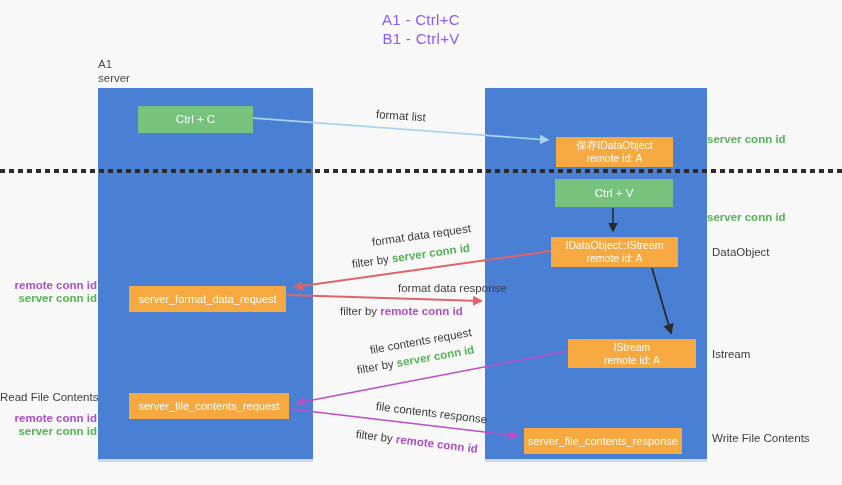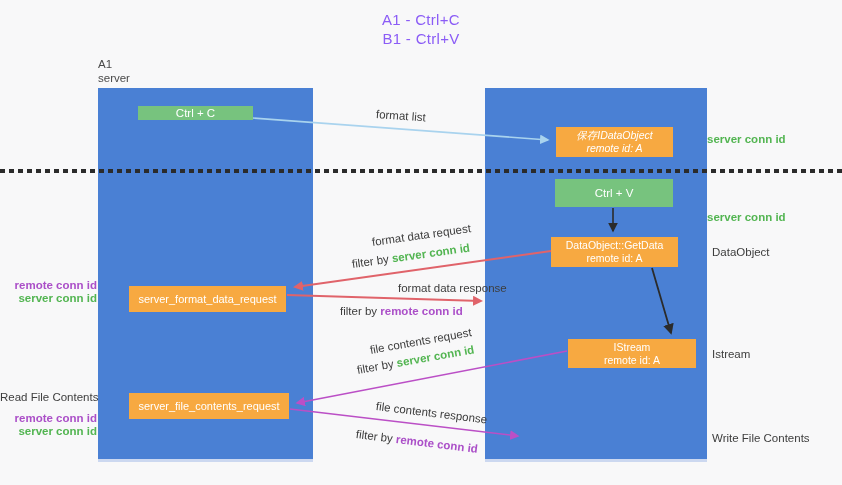--- a/index.html
+++ b/index.html
@@ -85,52 +85,55 @@
     </defs>
     <line x1="253" y1="118" x2="548" y2="140" stroke="#a9d3ee" stroke-width="1.6" marker-end="url(#m-blue)"></line>
     <line x1="613" y1="208" x2="613" y2="231" stroke="#2b2b2b" stroke-width="1.6" marker-end="url(#m-black)"></line>
     <line x1="551" y1="251" x2="295" y2="287" stroke="#e0636a" stroke-width="2" marker-end="url(#m-red)"></line>
     <line x1="287" y1="295" x2="481" y2="301" stroke="#e0636a" stroke-width="2" marker-end="url(#m-red)"></line>
     <line x1="652" y1="268" x2="671" y2="333" stroke="#2b2b2b" stroke-width="1.8" marker-end="url(#m-black)"></line>
     <line x1="567" y1="351" x2="297" y2="403" stroke="#bb4fc6" stroke-width="1.6" marker-end="url(#m-magenta)"></line>
     <line x1="290" y1="409" x2="518" y2="436" stroke="#bb4fc6" stroke-width="1.6" marker-end="url(#m-magenta)"></line>
   </svg>
 
-  <div class="abs node green" style="left:138px;top:106px;width:115px;height:14px;">
+  <div class="abs node green" style="left:138px;top:106px;width:115px;height:27px;">
     <div class="l">Ctrl + C</div>
   </div>
 
-  <div class="abs node orange" style="left:556px;top:127px;width:117px;height:30px;font-size:10.5px;font-style:italic;">
+  <div class="abs node orange" style="left:556px;top:137px;width:117px;height:30px;font-size:10.5px;">
     <div class="l">保存IDataObject</div>
     <div class="l">remote id: A</div>
   </div>
 
   <div class="abs node green" style="left:555px;top:179px;width:118px;height:28px;">
     <div class="l">Ctrl + V</div>
   </div>
 
   <div class="abs node orange" style="left:551px;top:237px;width:127px;height:30px;font-size:10.5px;">
-    <div class="l">DataObject::GetData</div>
+    <div class="l">IDataObject::IStream</div>
     <div class="l">remote id: A</div>
   </div>
 
   <div class="abs node orange" style="left:129px;top:278px;width:157px;height:26px;margin-top:8px;">
     <div class="l">server_format_data_request</div>
   </div>
 
 
   <div class="abs node orange" style="left:568px;top:339px;width:128px;height:29px;font-size:10.5px;">
     <div class="l">IStream</div>
     <div class="l">remote id: A</div>
   </div>
 
   <div class="abs node orange" style="left:129px;top:393px;width:160px;height:26px;">
     <div class="l">server_file_contents_request</div>
   </div>
 
+  <div class="abs node orange" style="left:524px;top:428px;width:158px;height:26px;">
+    <div class="l">server_file_contents_response</div>
+  </div>
 
   <div class="abs flabel" style="left:376px;top:108px;transform:rotate(4deg);">format list</div>
 
   <div class="abs flabel" style="left:372px;top:236px;transform:rotate(-8deg);">format data request</div>
   <div class="abs flabel" style="left:352px;top:258px;transform:rotate(-8deg);">
     <span>filter by </span><span class="green-id">server conn id</span>
   </div>
 
   <div class="abs flabel" style="left:366px;top:282px;margin-left:32px;">format data response</div>
   <div class="abs flabel" style="left:340px;top:305px;">

